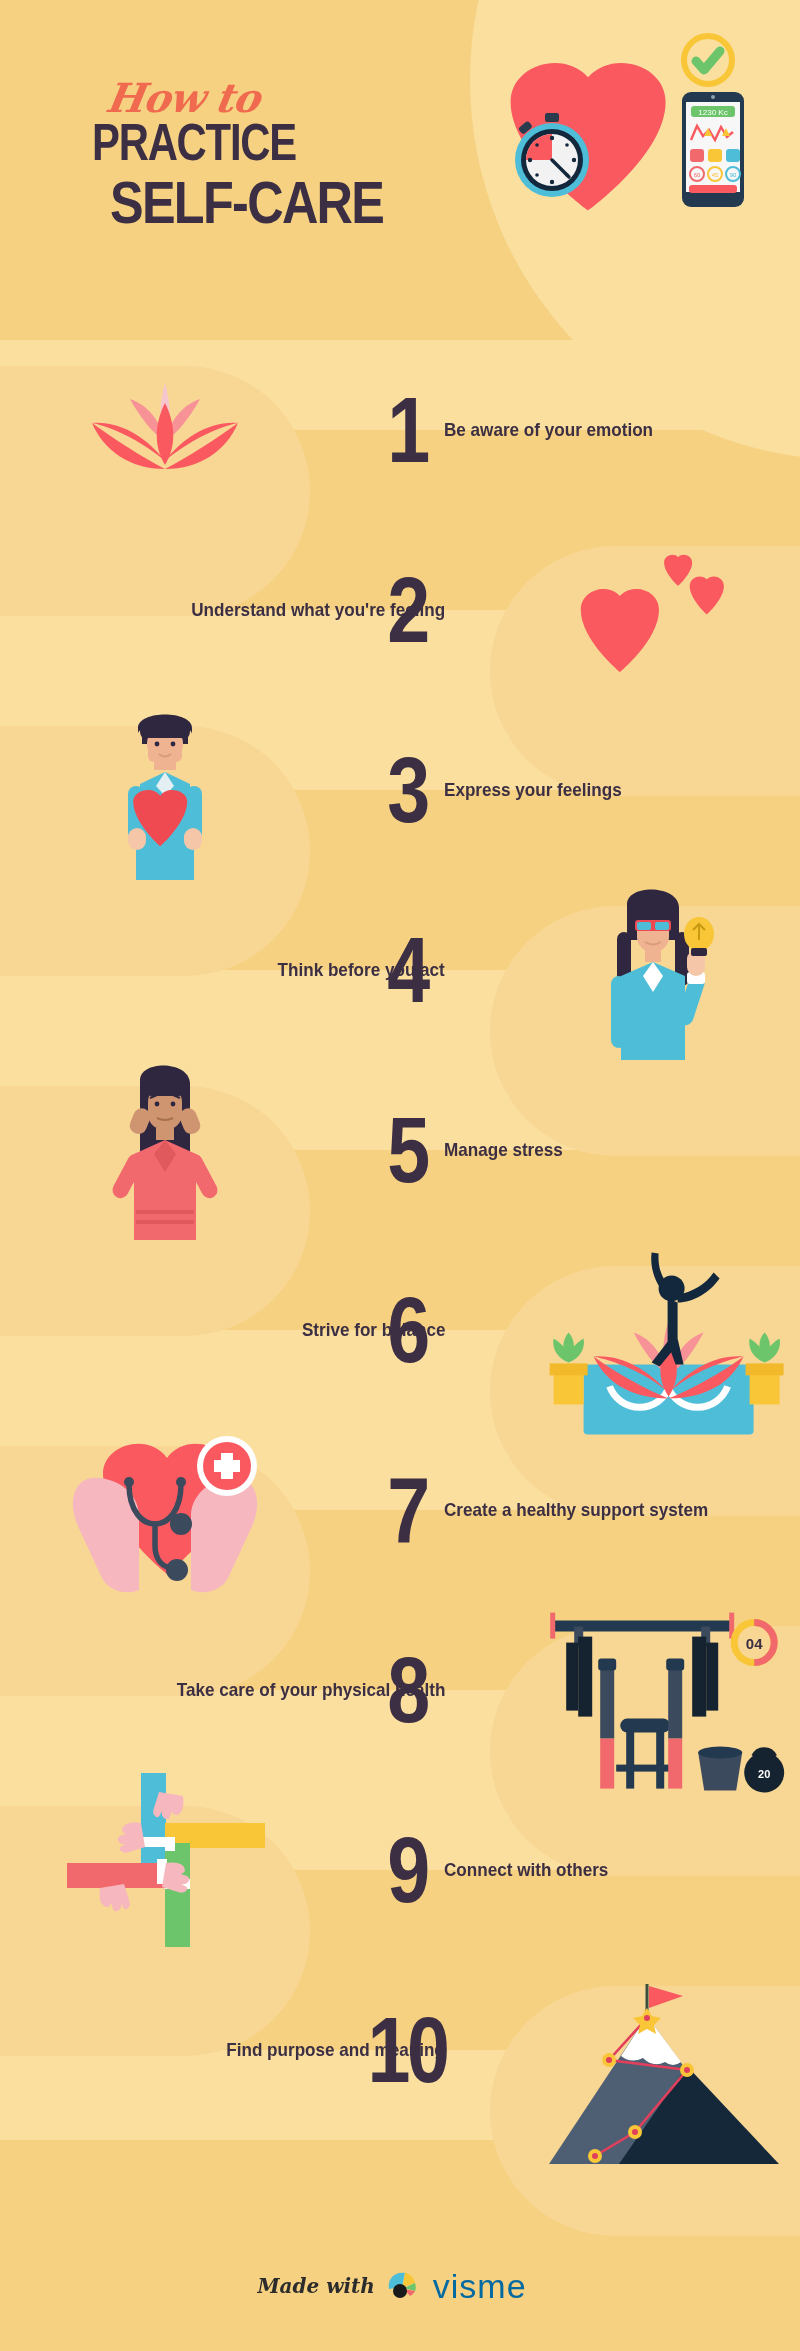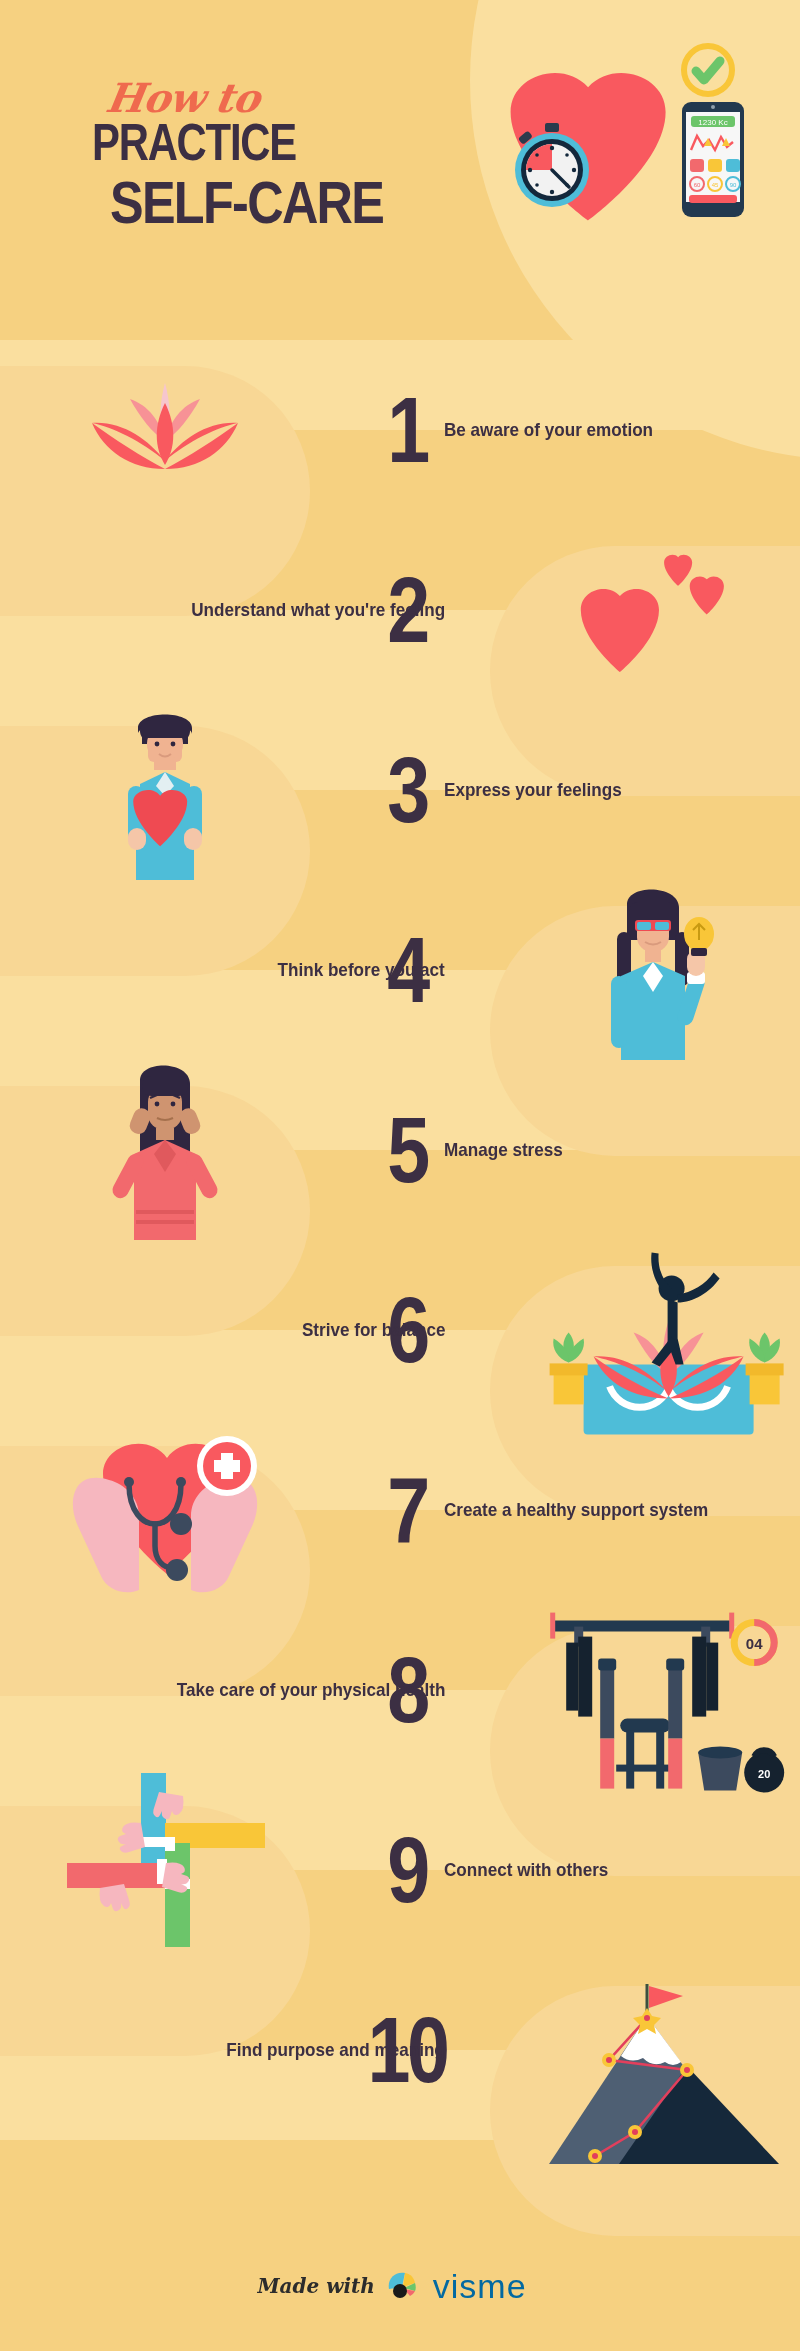--- a/index.html
+++ b/index.html
@@ -91,21 +91,21 @@
 <div class="hero-circle"></div>
 
 <div class="header">
   <div class="title-wrap">
     <div>
       <span class="howto">How to</span><span class="practice">PRACTICE</span>
     </div>
     <div class="selfcare">SELF-CARE</div>
   </div>
 
-  <div style="position:absolute;left:470px;top:42px;width:300px;height:170px;">
+  <div style="position:absolute;left:470px;top:32px;width:300px;height:170px;">
     <svg width="300" height="180" viewBox="0 0 300 180">
 
       <path d="M112 40 C112 16 78 6 62 24 C46 6 12 16 12 40 C12 74 62 110 62 110 C62 110 112 74 112 40 Z" transform="translate(22,8) scale(1.55)" fill="#f9595f"></path>
 
       <circle cx="238" cy="28" r="24" fill="none" stroke="#f9c638" stroke-width="6"></circle>
       <path d="M226 29 l8 9 16 -19" fill="none" stroke="#6cc56a" stroke-width="9" stroke-linecap="round" stroke-linejoin="round"></path>
 
       <rect x="212" y="60" width="62" height="115" rx="9" fill="#22394f"></rect>
       <rect x="216" y="70" width="54" height="90" fill="#f7f7f7"></rect>
       <circle cx="243" cy="65" r="2" fill="#8fa0ad"></circle>

